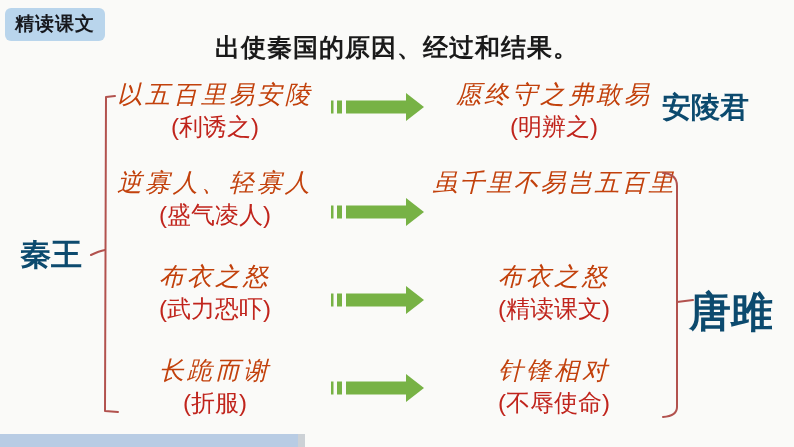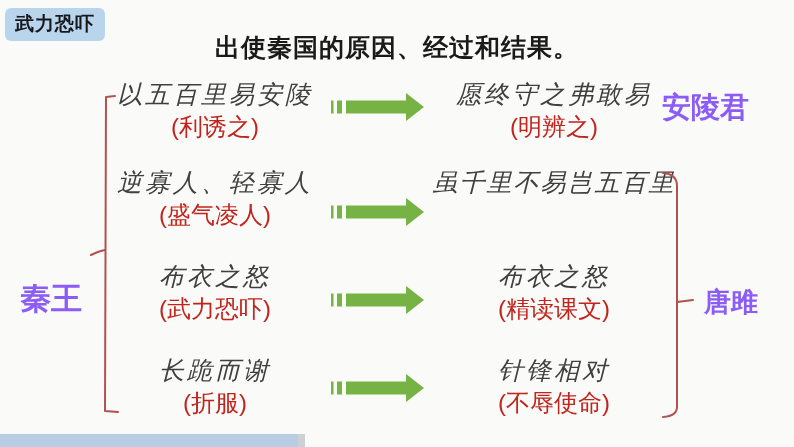--- a/index.html
+++ b/index.html
@@ -23,21 +23,21 @@
     position:absolute;left:0;right:0;top:31px;
     text-align:center;
     color:#1a1a1a;
     font-size:25px;font-weight:600;
     letter-spacing:1px;
   }
   .cell{position:absolute;text-align:center;}
   .cell .main{
     font-family:"DejaVu Serif","Liberation Serif",serif;
     font-style:italic;
-    color:#404040;
+    color:#c2410c;
     font-size:25px;
     letter-spacing:3px;
     line-height:30px;
     white-space:nowrap;
   }
   .cell .note{
     color:#c0241c;
     font-size:24px;
     line-height:30px;
     margin-top:2px;
@@ -50,45 +50,45 @@
   .cell.r2{top:262px;}
   .cell.r3{top:356px;}
   .cell.cr.r1 .main{letter-spacing:2px;}
   .arrow{position:absolute;left:331px;width:94px;height:30px;}
   .arrow.a0{top:92px;}
   .arrow.a1{top:197px;}
   .arrow.a2{top:285px;}
   .arrow.a3{top:373px;}
   .actor{
     position:absolute;
-    color:#8b5cf6;
+    color:#0c4a6e;
     font-weight:bold;
     white-space:nowrap;
   }
-  .actor.qinwang{left:20px;top:234px;font-size:31px;margin-top:44px;}
-  .actor.tangju{left:704px;top:284px;font-size:27px;}
+  .actor.qinwang{left:20px;top:234px;font-size:31px;}
+  .actor.tangju{left:689px;top:284px;font-size:42px;}
   .actor.anlingjun{left:662px;top:88px;font-size:29px;}
   .brackets{position:absolute;left:0;top:0;width:794px;height:447px;pointer-events:none;}
   .bottombar{
     position:absolute;left:0;top:434px;
     width:298px;height:13px;
     background:#b8cce4;
   }
   .bottombar-notch{
     position:absolute;left:298px;top:434px;
     width:7px;height:13px;
     background:#ccd1d6;
   }
 </style>
 </head>
 <body>
 
 <div class="slide">
 
-  <div class="badge">武力恐吓</div>
+  <div class="badge">精读课文</div>
   <div class="title">出使秦国的原因、经过和结果。</div>
 
   <div class="cell cl r0">
     <div class="main">以五百里易安陵</div>
     <div class="note">(利诱之)</div>
   </div>
   <div class="cell cr r0">
     <div class="main">愿终守之弗敢易</div>
     <div class="note">(明辨之)</div>
   </div>

